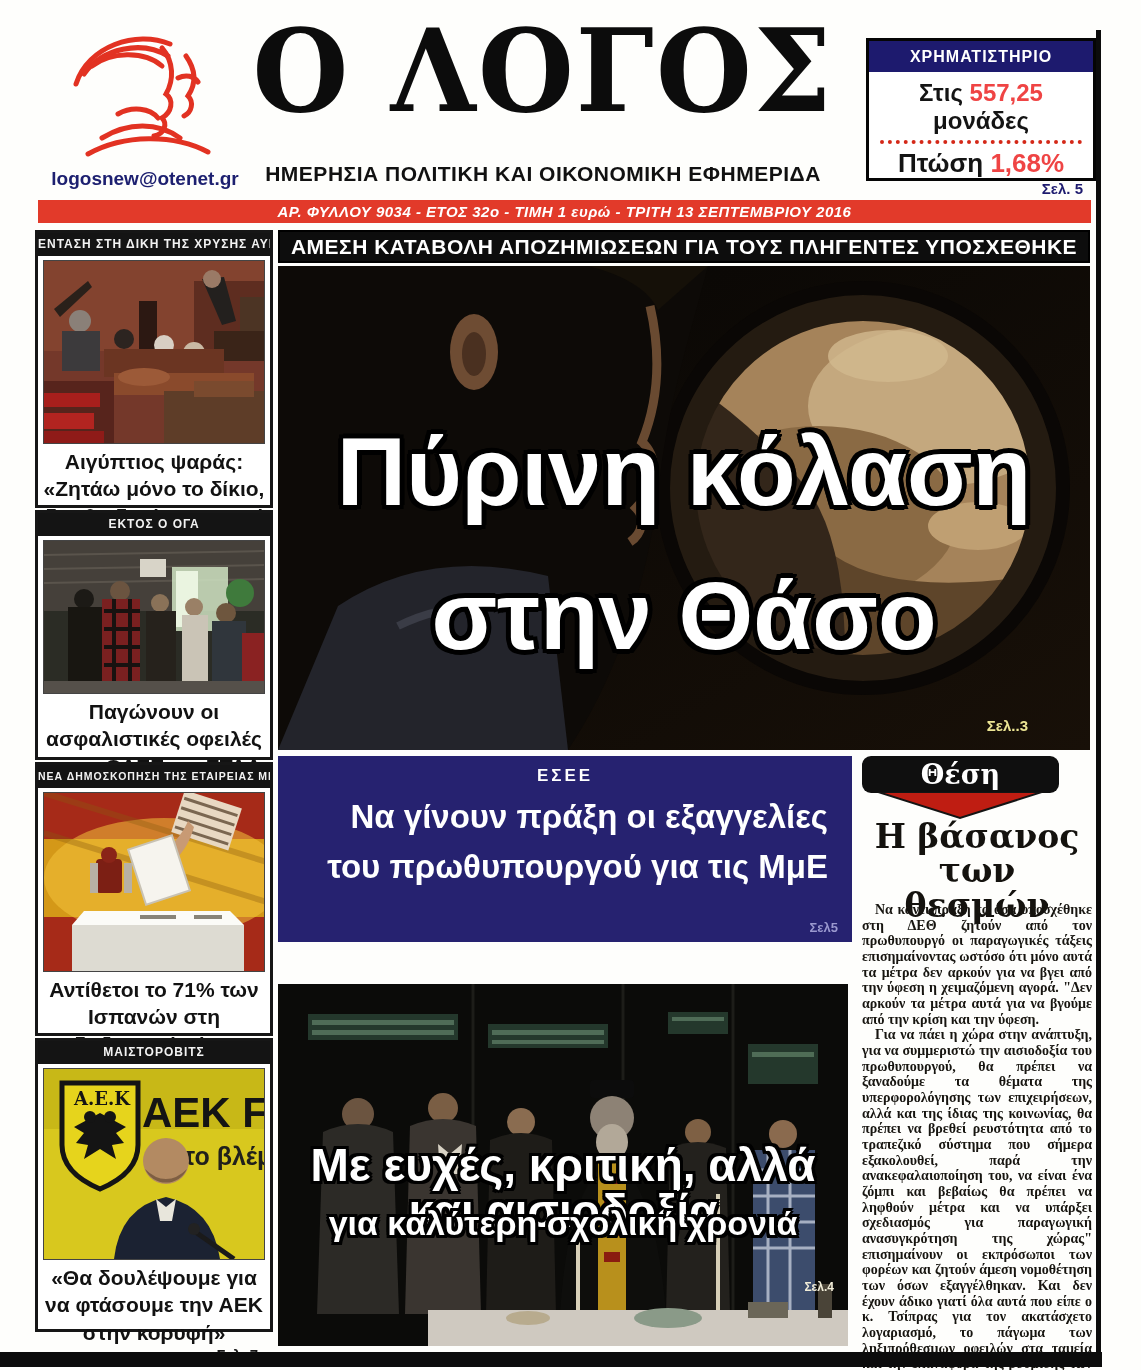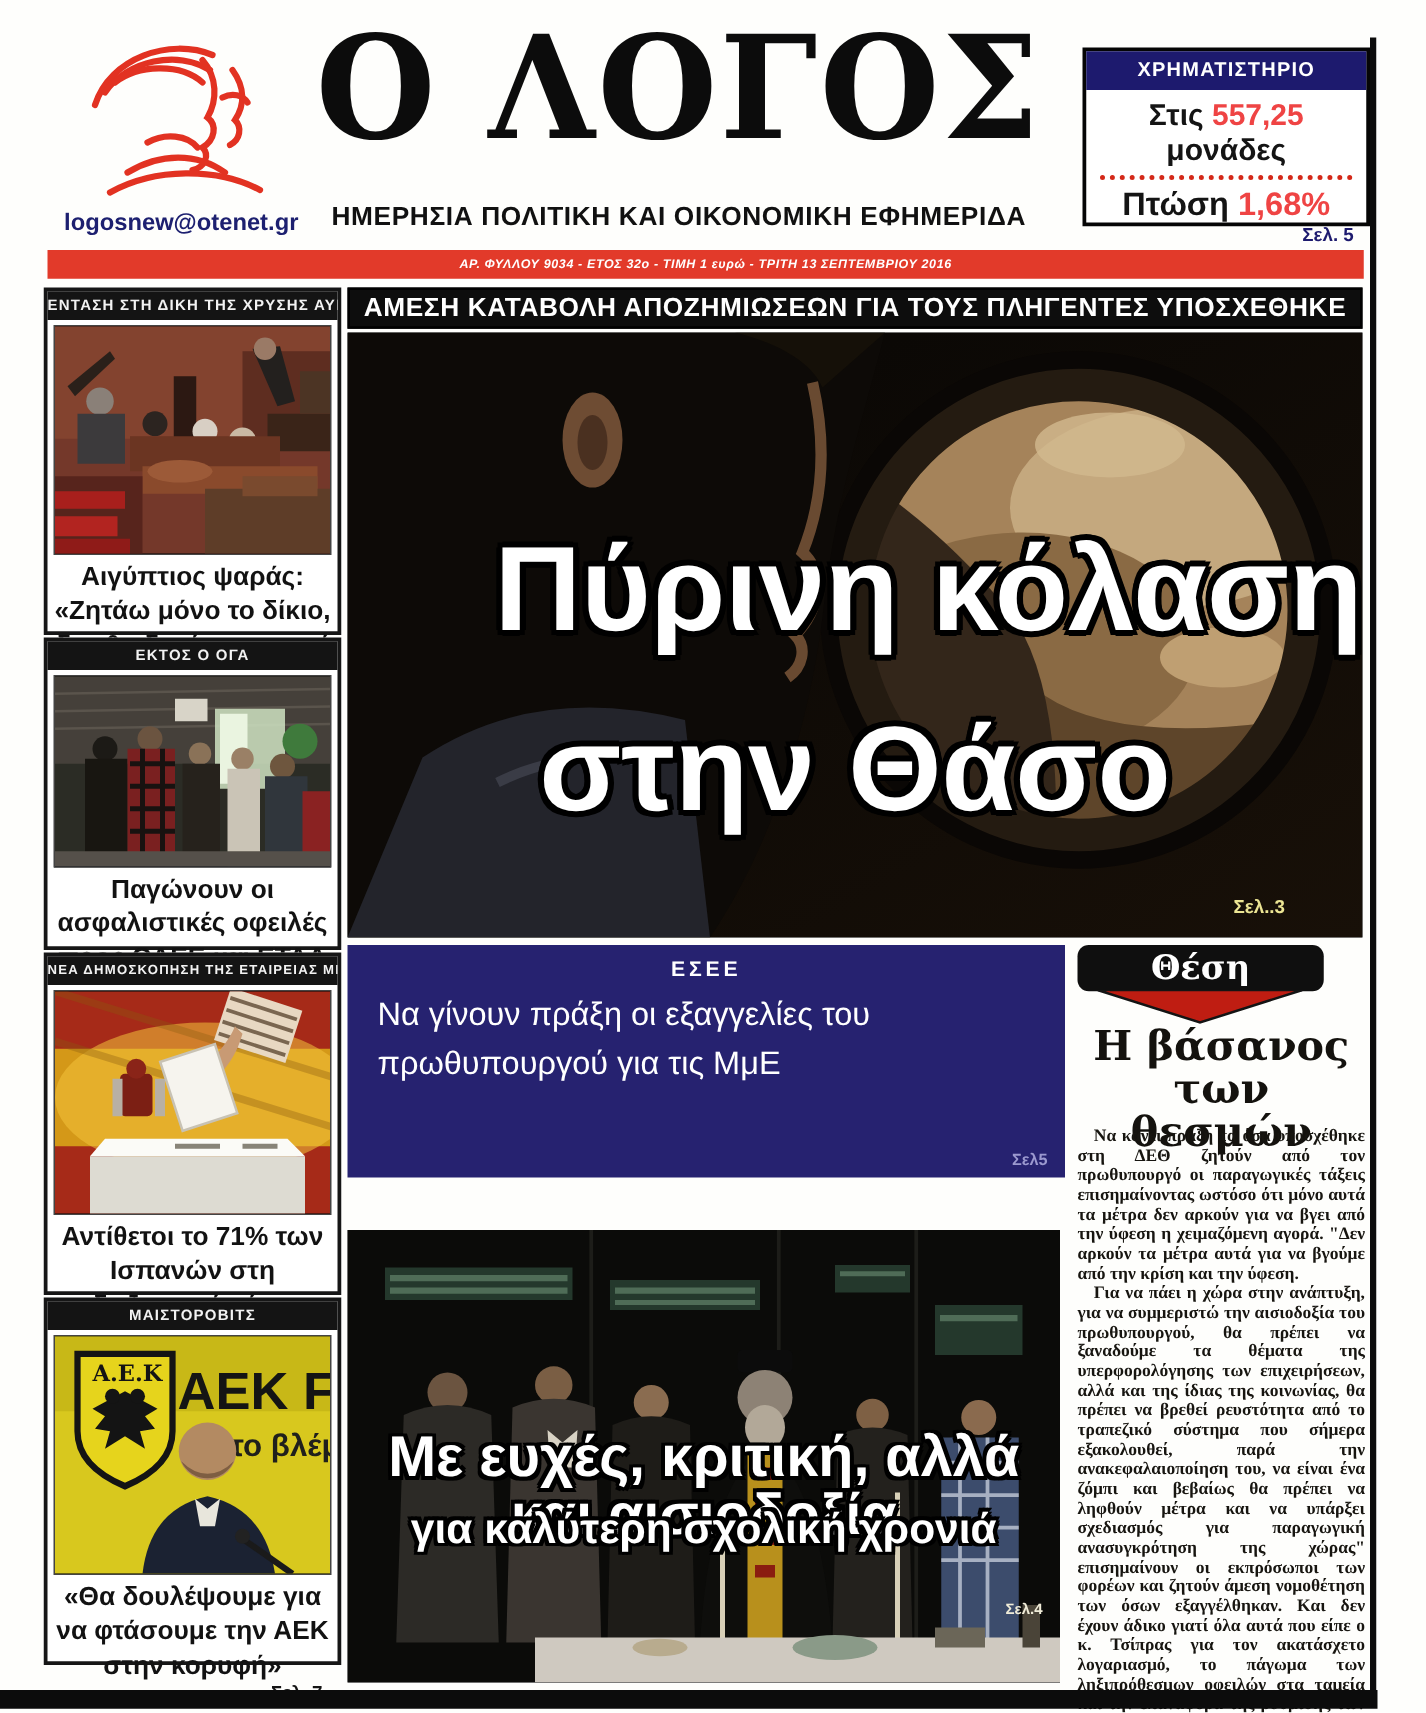--- a/index.html
+++ b/index.html
@@ -5,21 +5,21 @@
   html,body{margin:0;padding:0;background:#ffffff;}
   .page{position:relative;width:1141px;height:1370px;background:#fefefc;overflow:hidden;
         font-family:"Liberation Sans",sans-serif;color:#141414;}
   .abs{position:absolute;}
 
   
   .logo-email{font-weight:bold;font-size:19px;color:#1d2070;text-align:center;}
   .masthead{font-family:"DejaVu Serif",serif;font-weight:bold;font-size:110px;line-height:1;
             letter-spacing:2px;text-align:center;color:#0c0c0c;transform:scaleY(1.04);}
   .subtitle{font-weight:bold;font-size:21px;text-align:center;letter-spacing:.5px;color:#111;}
-  .issue-bar{background:#e23a2a;color:#fff;font-weight:bold;font-style:italic;font-size:10px;
+  .issue-bar{background:#e23a2a;color:#fff;font-weight:bold;font-style:italic;font-size:15px;
              text-align:center;line-height:23px;letter-spacing:.5px;}
 
   
   .stockbox{background:#fff;border:3px solid #050505;}
   .stockbox .hd{background:#1d1a6e;color:#fff;font-weight:bold;font-size:16px;text-align:center;
                 line-height:31px;letter-spacing:1px;}
   .stockbox .ln1{font-weight:bold;font-size:24px;text-align:center;margin-top:7px;}
   .stockbox .ln2{font-weight:bold;font-size:26px;text-align:center;margin-top:4px;}
   .stockbox .red{color:#ef4444;}
   .stockbox .dots{border-top:4px dotted #d42818;width:90%;margin:5px auto 0;}
@@ -36,21 +36,21 @@
      text-shadow:-4px -4px 0 #000,4px -4px 0 #000,-4px 4px 0 #000,4px 4px 0 #000,
                  -5px 0 0 #000,5px 0 0 #000,0 -5px 0 #000,0 5px 0 #000,
                  -2px -2px 0 #000,2px -2px 0 #000,-2px 2px 0 #000,2px 2px 0 #000;}
   .outline-sm{text-shadow:-3px -3px 0 #000,3px -3px 0 #000,-3px 3px 0 #000,3px 3px 0 #000,
                  -3px 0 0 #000,3px 0 0 #000,0 -3px 0 #000,0 3px 0 #000;}
   .photo-ref{position:absolute;font-weight:bold;font-size:15px;color:#ece594;}
 
   
   .esee{background:#262270;color:#fff;}
   .esee .kicker{font-weight:bold;font-size:17px;letter-spacing:3px;text-align:center;padding-top:10px;}
-  .esee .hl{font-weight:normal;font-size:26px;line-height:1.5;text-align:left;padding:6px 24px 0;}
+  .esee .hl{font-weight:bold;font-size:33px;line-height:1.5;text-align:right;padding:6px 24px 0;}
   .esee .ref{position:absolute;right:14px;bottom:7px;font-weight:bold;font-size:13px;color:#9b99cf;}
 
   
   .side-item{border:3px solid #161616;background:#fff;box-sizing:border-box;}
   .side-item .kicker{background:#141414;color:#f2f2f2;font-weight:bold;font-size:12px;
                      letter-spacing:1px;text-align:center;line-height:23px;white-space:nowrap;overflow:hidden;}
   .side-item .kicker.small{font-size:10.5px;}
   .side-item .ph{margin:4px 5px 2px;border:1px solid #444;overflow:hidden;background:#000;}
   .side-item .ph svg{display:block;}
   .side-item .hl{font-weight:bold;font-size:21px;line-height:1.3;text-align:center;padding:2px 4px 0;color:#121212;}
@@ -268,21 +268,21 @@
       <circle cx="585" cy="222" r="182" fill="none" stroke="#241b11" stroke-width="30"></circle>
       <circle cx="585" cy="222" r="200" fill="none" stroke="#0a0705" stroke-width="14"></circle>
       <path d="M0,0 H430 C412,70 392,130 382,210 C372,310 340,410 290,484 H0 Z" fill="#0d0a07"></path>
       <path d="M372,40 C384,92 380,136 364,176 C382,192 378,222 358,242 C368,252 364,268 352,276" stroke="#7a5638" stroke-width="9" fill="none" opacity=".85"></path>
       <path d="M310,0 C350,10 372,26 380,44 L430,0 Z" fill="#151008"></path>
       <ellipse cx="196" cy="86" rx="24" ry="38" fill="#6e4c33"></ellipse>
       <ellipse cx="196" cy="88" rx="12" ry="22" fill="#4a3020"></ellipse>
       <path d="M60,340 q90,-60 210,-30 l20,174 -290,0 z" fill="#23242b"></path>
       <path d="M120,360 q60,-30 130,-14" stroke="#3a3c46" stroke-width="8" fill="none"></path>
     </svg>
-    <div class="abs outline-text" style="top:158px;font-size:96px;line-height:1;text-align:right;">Πύρινη κόλαση</div>
+    <div class="abs outline-text" style="top:158px;font-size:96px;line-height:1;">Πύρινη κόλαση</div>
     <div class="abs outline-text" style="top:302px;font-size:96px;line-height:1;">στην Θάσο</div>
     <div class="photo-ref" style="right:62px;bottom:16px;">Σελ..3</div>
   </div>
 
   <div class="abs esee" style="left:278px;top:756px;width:574px;height:186px;">
     <div class="kicker">ΕΣΕΕ</div>
     <div class="hl">Να γίνουν πράξη οι εξαγγελίες του πρωθυπουργού για τις ΜμΕ</div>
     <div class="ref">Σελ5</div>
   </div>
 

